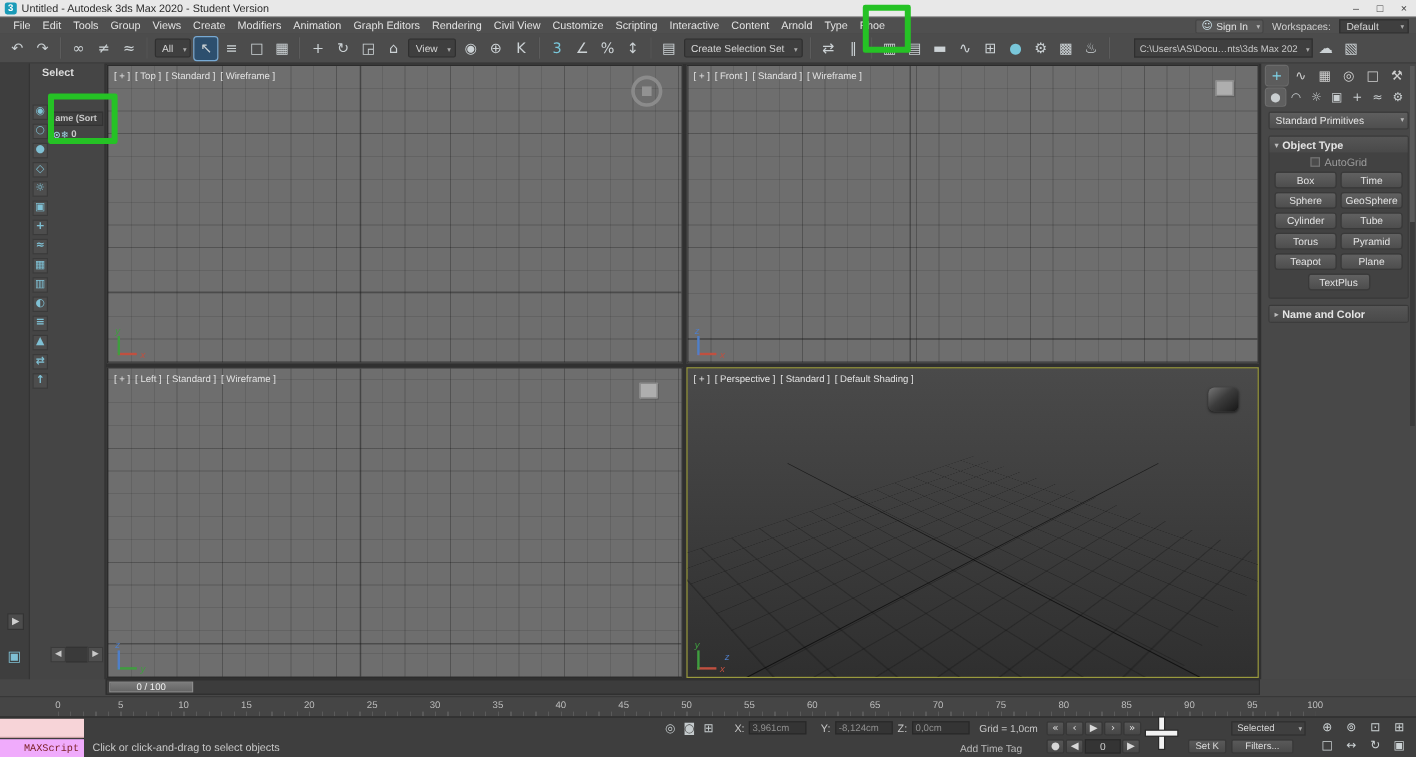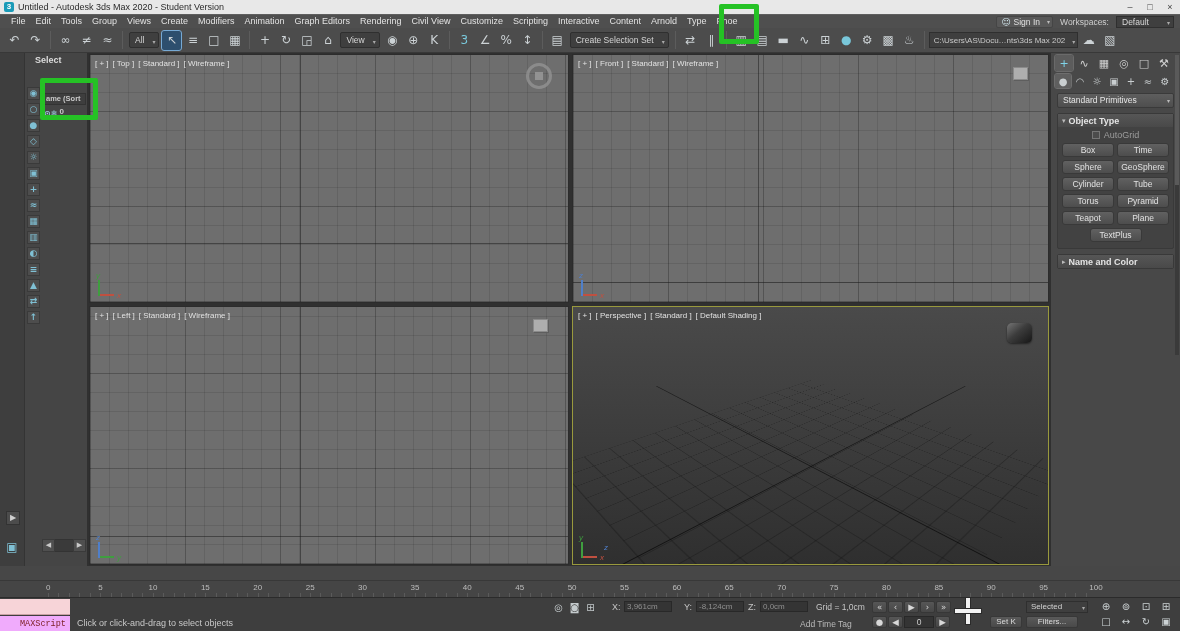--- a/index.html
+++ b/index.html
@@ -40,21 +40,21 @@
          font-size:12px; color:#ccd2d5; border-radius:2px; font-family:"DejaVu Sans",sans-serif; flex:none; }
   .tbi.active { background:#2d4f6e; outline:1px solid #76a9d4; }
   .tbi.teal { color:#79c7da; }
   .tb-sep { width:1px; height:18px; background:#3a3a3a; border-right:1px solid #5c5c5c; margin:0 4px; flex:none; }
   .tb-dd { position:relative; height:16px; line-height:15px; background:#3f3f3f; border:1px solid #2f2f2f;
            color:#d6d6d6; font-size:8.5px; padding:0 14px 0 5px; margin:0 2px; border-radius:2px;
            white-space:nowrap; flex:none; }
   .tb-dd::after { content:"▾"; position:absolute; right:3px; top:2px; font-size:6px; color:#aaa; }
   .tb-dd.wide { min-width:88px; }
   .tb-path { position:relative; height:16px; line-height:15px; background:#3f3f3f; border:1px solid #2f2f2f;
-             color:#c9c9c9; font-size:8px; padding:0 12px 0 4px; margin-left:0; max-width:150px;
+             color:#c9c9c9; font-size:8px; padding:0 12px 0 4px; margin-left:16px; max-width:150px;
              white-space:nowrap; overflow:hidden; flex:none; }
   .tb-path::after { content:"▾"; position:absolute; right:2px; top:2px; font-size:6px; color:#aaa; }
 
   
   .left-strip { position:absolute; left:0; top:53px; width:25px; height:513px; background:#3e3e3e;
                 border-right:1px solid #343434; }
   .strip-arrow { position:absolute; left:6px; top:458px; width:14px; height:14px; background:#4c4c4c;
                  border:1px solid #333; color:#cfcfcf; font-size:8px; text-align:center; line-height:12px;
                  font-family:"DejaVu Sans",sans-serif; }
   .strip-tab { position:absolute; left:3px; top:486px; width:18px; height:16px; color:#7fc0d4;
@@ -480,20 +480,23 @@
         <span class="arrow">▸</span>
         <span>Name and Color</span>
       </div>
     </div>
 
     <div class="cp-scroll">
       <span class="cp-thumb"></span>
     </div>
   </aside>
 
+  <div class="time-slider">
+    <div class="ts-handle">0 / 100</div>
+  </div>
   <div class="ruler">
 
   <span class="tick">0</span>
       <span class="tick">5</span>
       <span class="tick">10</span>
       <span class="tick">15</span>
       <span class="tick">20</span>
       <span class="tick">25</span>
       <span class="tick">30</span>
       <span class="tick">35</span>

